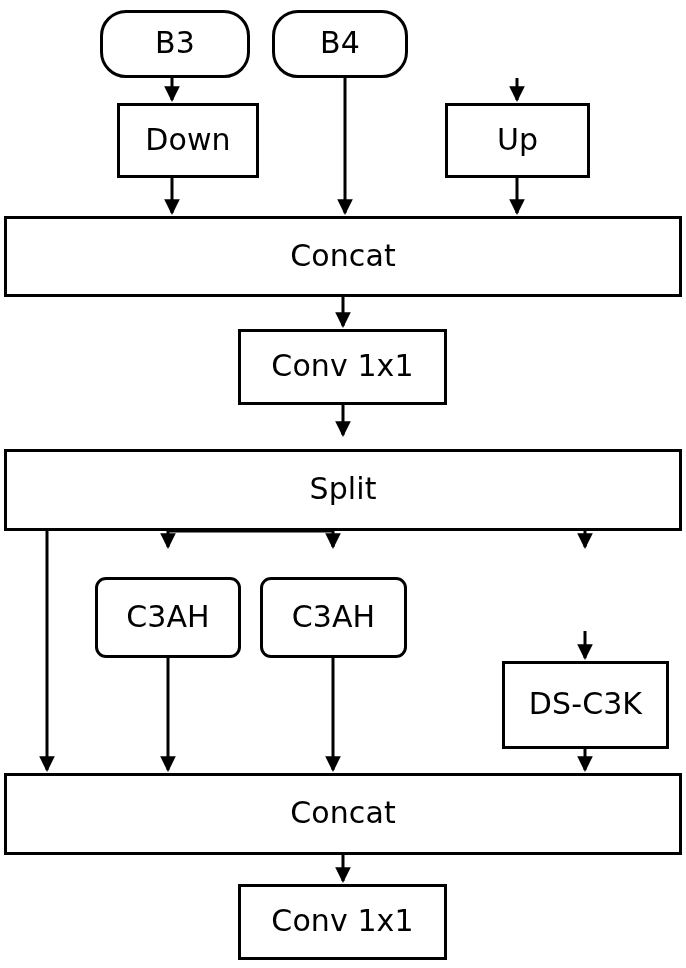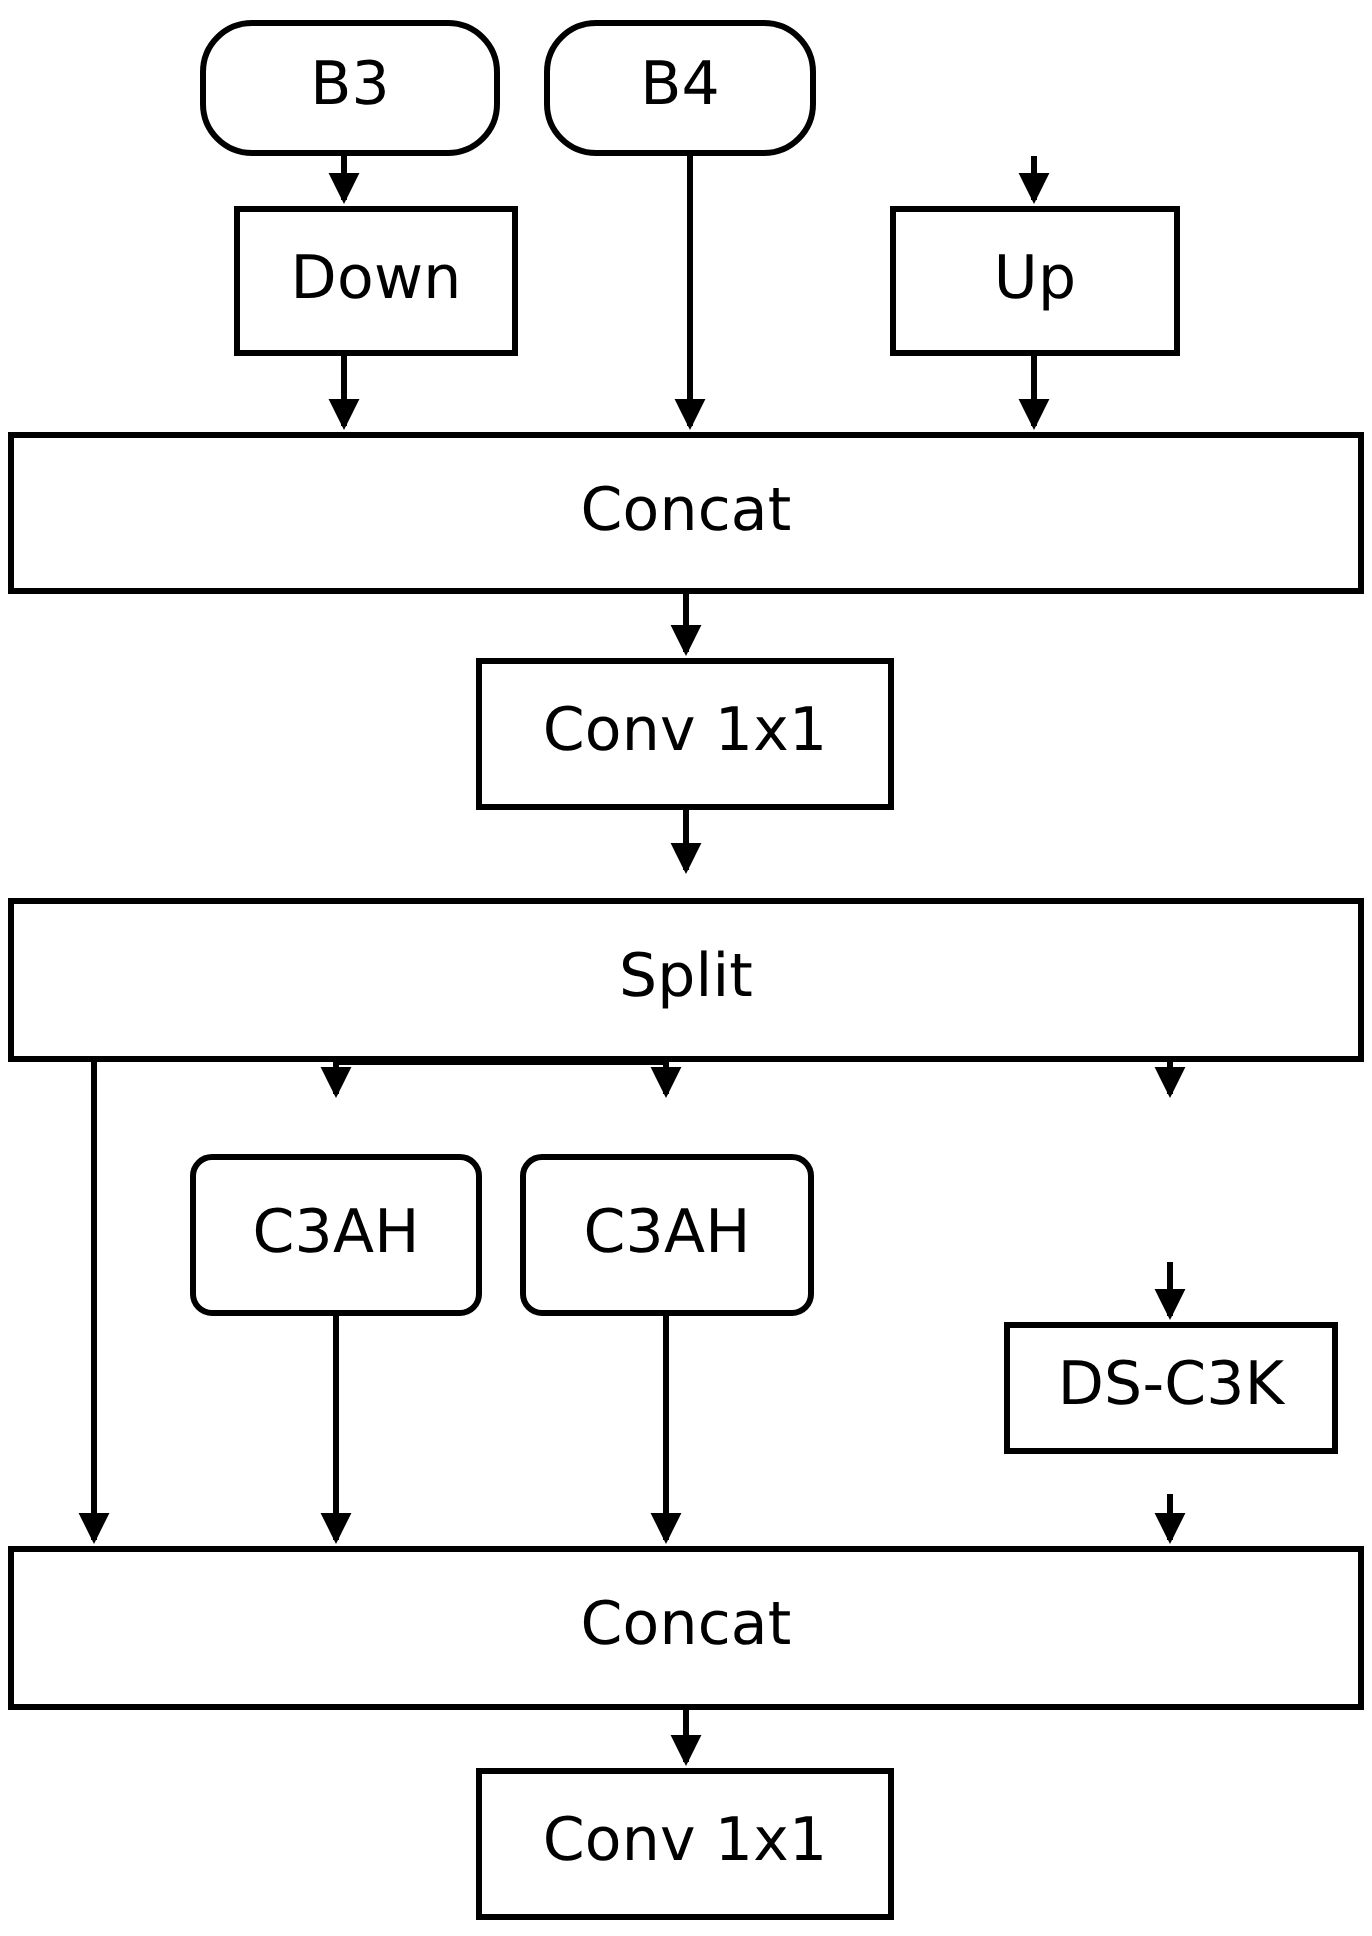--- a/index.html
+++ b/index.html
@@ -129,21 +129,21 @@
 
   <div class="node round" style="left:95px;top:550px;width:146px;height:81px;">
     <span class="lbl">C3AH</span>
   </div>
 
   <div class="node round" style="left:260px;top:550px;width:147px;height:81px;">
     <span class="lbl">C3AH</span>
   </div>
 
 
-  <div class="node rect" style="left:502px;top:661px;width:167px;height:66px;">
+  <div class="node rect" style="left:502px;top:661px;width:167px;height:88px;">
     <span class="lbl">DS-C3K</span>
   </div>
 
   <div class="node rect" style="left:4px;top:773px;width:678px;height:82px;">
     <span class="lbl">Concat</span>
   </div>
 
   <div class="node rect" style="left:238px;top:884px;width:209px;height:76px;">
     <span class="lbl">Conv 1x1</span>
   </div>

